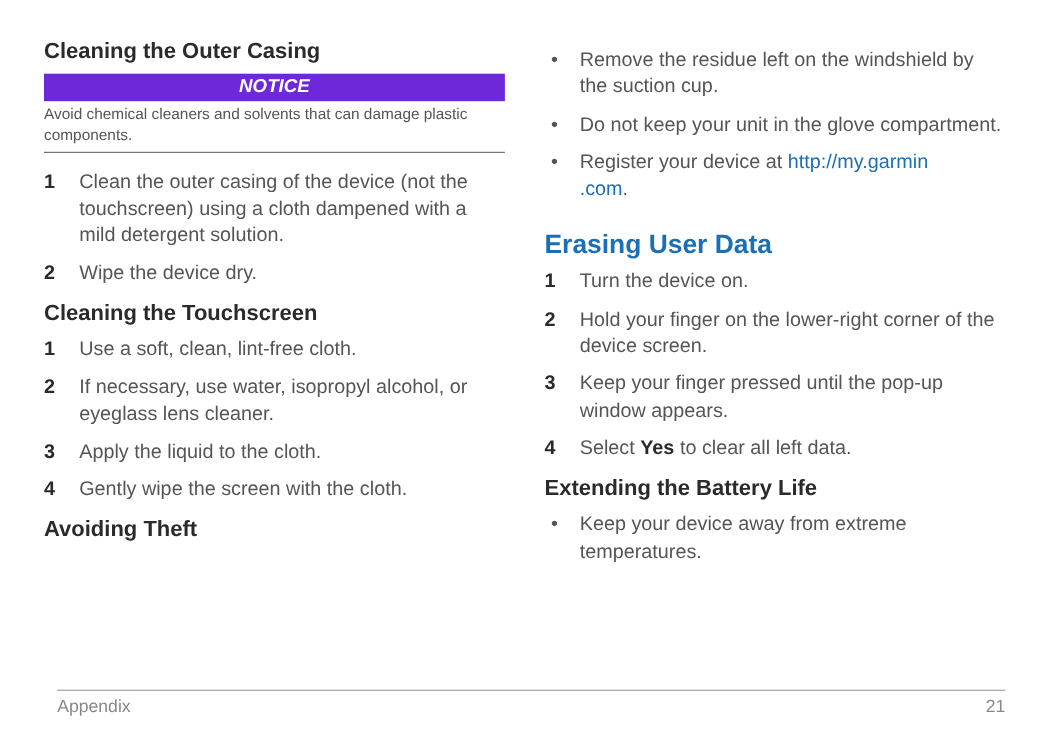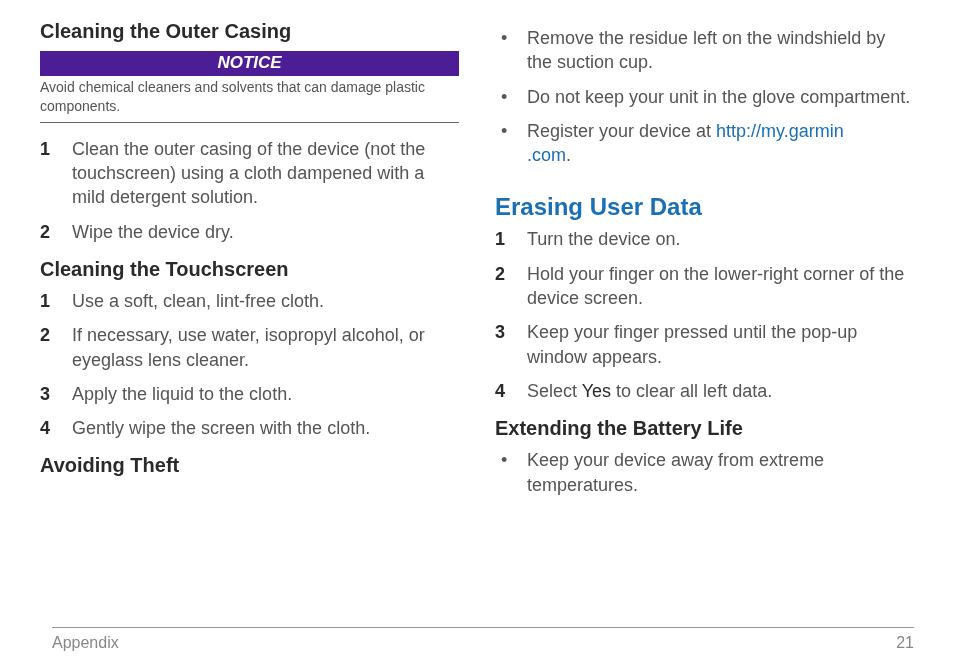--- a/index.html
+++ b/index.html
@@ -6,21 +6,21 @@
     margin: 0;
     padding: 0;
     background: #fff;
     font-family: Arial, Helvetica, sans-serif;
     color: #4b4b4b;
   }
   .page {
     width: 954px;
     height: 672px;
     box-sizing: border-box;
-    padding: 20px 40px 0 40px;
+    padding: 36px 40px 0 40px;
     position: relative;
   }
   .columns {
     display: flex;
     gap: 36px;
     height: 590px;
   }
   .col {
     flex: 1;
     min-width: 0;
@@ -31,21 +31,21 @@
     color: #2a2a2a;
     margin: 0 0 8px 0;
   }
   .h-main {
     font-weight: bold;
     font-size: 24px;
     color: #1a6fb5;
     margin: 26px 0 6px 0;
   }
   .notice-bar {
-    background: #4c1d95;
+    background: #6d28d9;
     color: #fff;
     font-style: italic;
     font-weight: bold;
     text-align: center;
     font-size: 17px;
     padding: 2px 0 3px 0;
   }
   .notice-text {
     font-size: 14px;
     line-height: 1.35;
@@ -104,21 +104,21 @@
     font-size: 18px;
     line-height: 1.35;
     color: #555;
     margin: 6px 0 14px 0;
   }
   a.link {
     color: #1a6fb5;
     text-decoration: none;
   }
   .bold {
-    font-weight: normal;
+    font-weight: bold;
     color: #2a2a2a;
   }
   .footer {
     position: absolute;
     left: 52px; right: 40px;
     bottom: 20px;
     border-top: 1px solid #999;
     padding-top: 6px;
     display: flex;
     justify-content: space-between;

